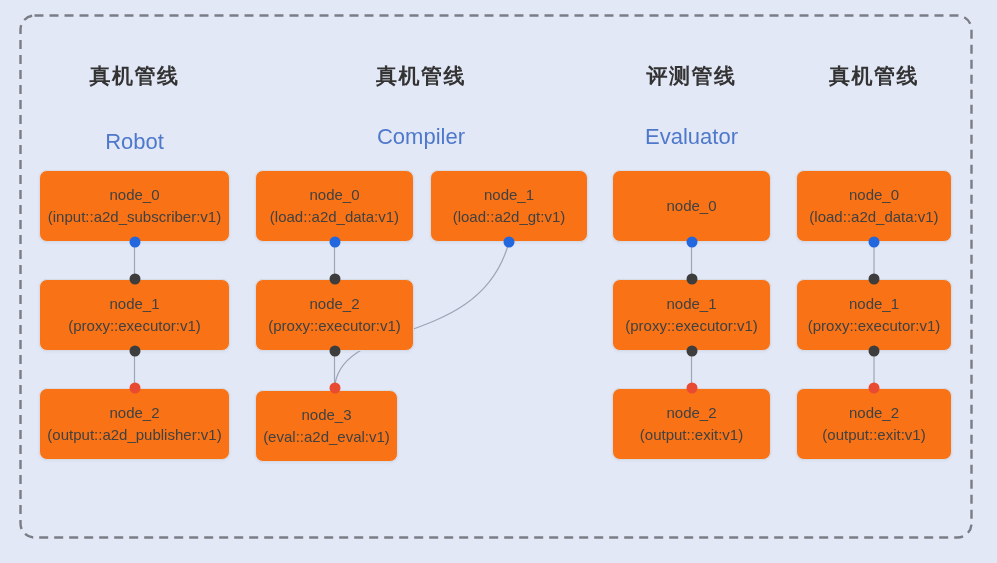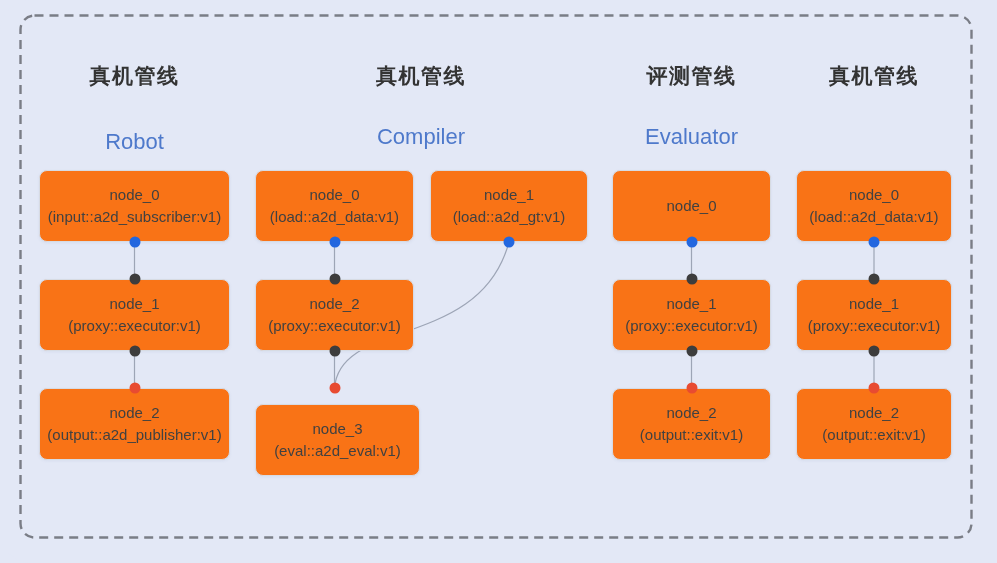--- a/index.html
+++ b/index.html
@@ -108,21 +108,21 @@
       <div class="node-line">node_1</div>
       <div class="node-line">(load::a2d_gt:v1)</div>
     </div>
     <div class="dot" style="left: 509px; top: 242px; background: rgb(35, 103, 223);"></div>
     <div class="node" style="left: 255px; top: 279px; width: 159px; height: 72px;">
       <div class="node-line">node_2</div>
       <div class="node-line">(proxy::executor:v1)</div>
     </div>
     <div class="dot" style="left: 334.5px; top: 279px; background: rgb(61, 61, 61);"></div>
     <div class="dot" style="left: 334.5px; top: 351px; background: rgb(61, 61, 61);"></div>
-    <div class="node" style="left: 255px; top: 404px; width: 165px; height: 72px;">
+    <div class="node" style="left: 255px; top: 390px; width: 143px; height: 72px;">
       <div class="node-line">node_3</div>
       <div class="node-line">(eval::a2d_eval:v1)</div>
     </div>
     <div class="dot" style="left: 334.5px; top: 388px; background: rgb(232, 75, 49);"></div>
     <div class="title-cn" style="left: 691.5px; top: 76px;">评测管线</div>
     <div class="title-en" style="left: 691.5px; top: 137px;">Evaluator</div>
     <div class="node" style="left: 612px; top: 170px; width: 159px; height: 72px;">
       <div class="node-line">node_0</div>
     </div>
     <div class="dot" style="left: 691.5px; top: 242px; background: rgb(35, 103, 223);"></div>

